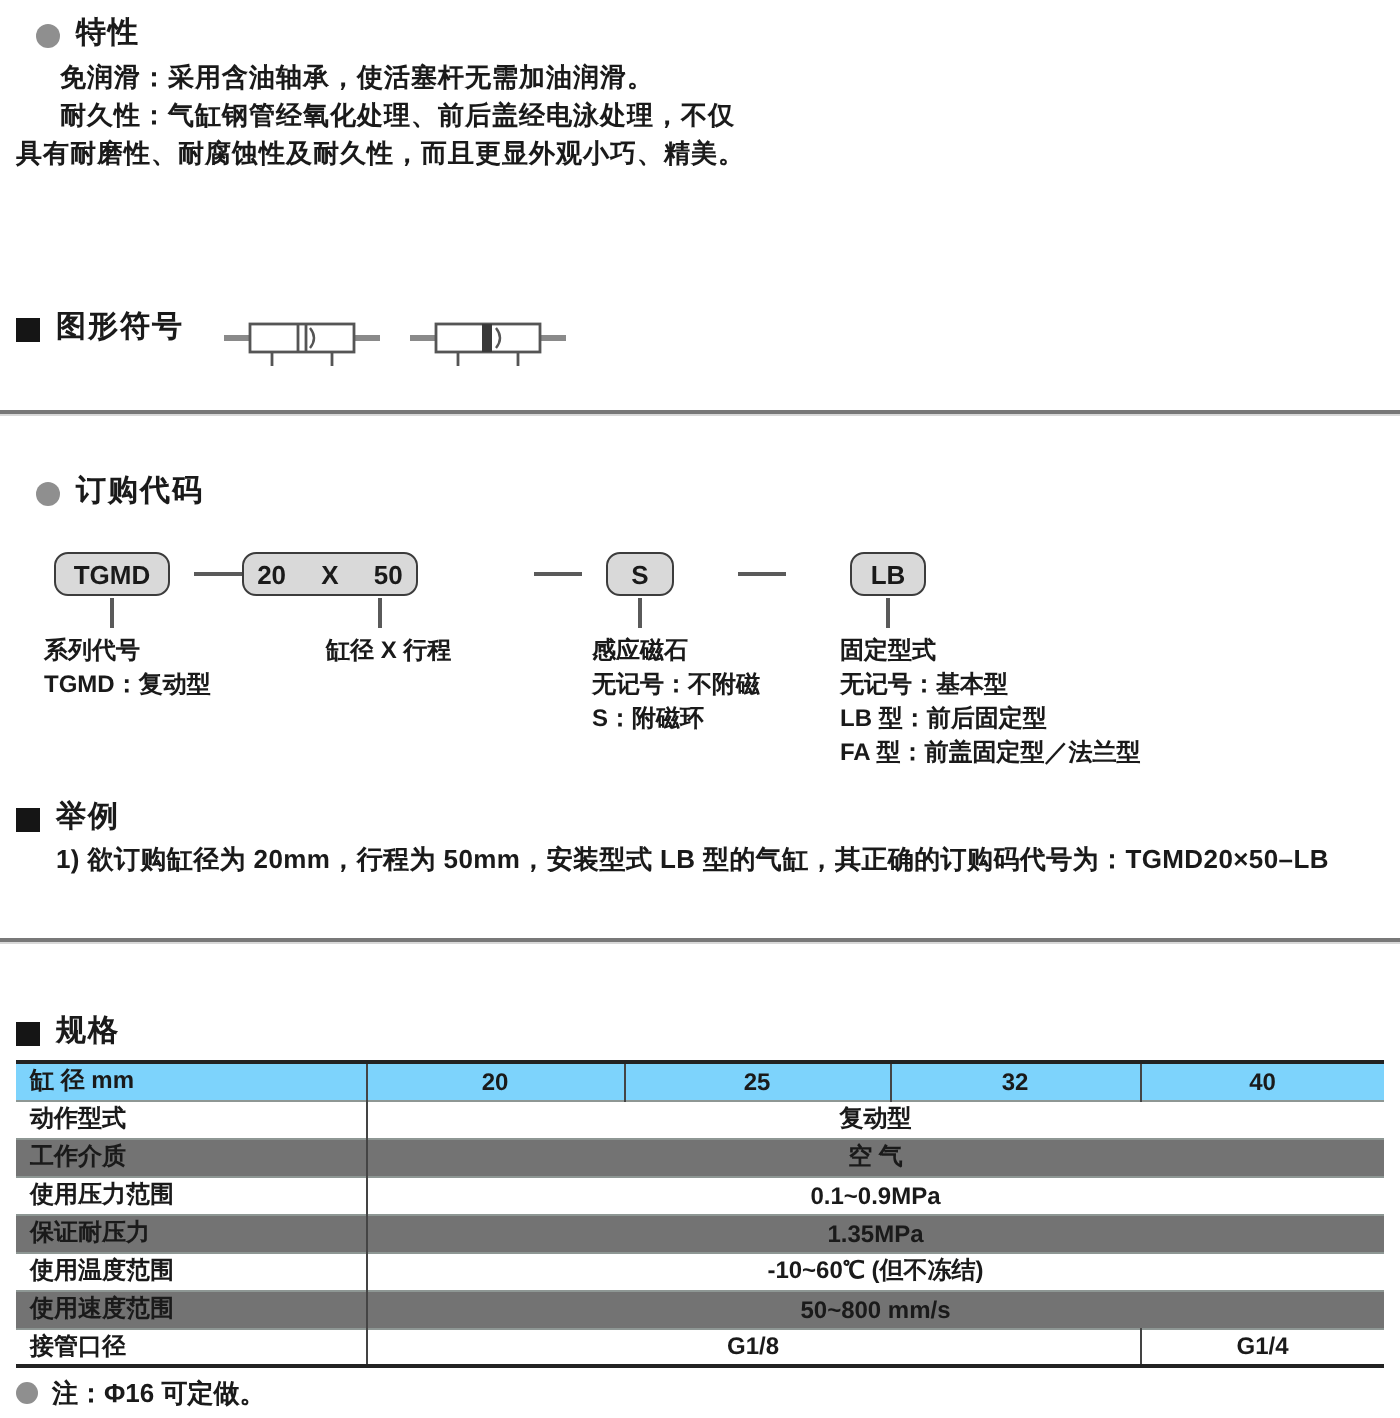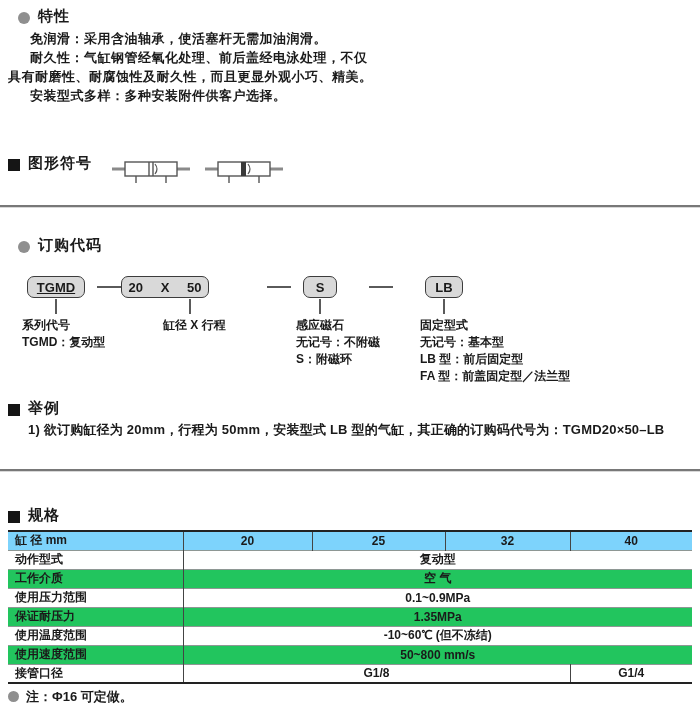--- a/index.html
+++ b/index.html
@@ -33,35 +33,34 @@
   }
   table.specs td {
     height:19px; padding:0 2px; text-align:center; vertical-align:middle;
     border-top:1px solid #8e9794; white-space:nowrap; overflow:hidden;
   }
   table.specs tr:first-child td { border-top:none; }
   table.specs td.lbl { text-align:left; padding-left:7px; border-right:1px solid #444; }
   table.specs td.vsep { border-right:1px solid #444; }
   table.specs tr.hdr td { background:#7dd3fc; border-top:none; }
   table.specs tr.hdr td + td { border-left:1px solid #444; }
-  table.specs tr.tint td { background:#22c55e; }
+  table.specs tr.tint td { background:#737373; }
   .note-text { position:absolute; font-size:13px; font-weight:bold; white-space:nowrap; }
   svg.cyl { position:absolute; }
 </style>
 </head>
 <body>
 
 <div class="page">
 
   <span class="bullet-circle" style="left:18px; top:12px;"></span>
   <div class="sec-title" style="left:38px; top:7px;">特性</div>
   <div class="body-line" style="left:30px; top:30px;">免润滑：采用含油轴承，使活塞杆无需加油润滑。</div>
   <div class="body-line" style="left:30px; top:49px;">耐久性：气缸钢管经氧化处理、前后盖经电泳处理，不仅</div>
   <div class="body-line" style="left:8px;  top:68px;">具有耐磨性、耐腐蚀性及耐久性，而且更显外观小巧、精美。</div>
-  <div class="body-line" style="left:30px; top:87px;">安装型式多样：多种安装附件供客户选择。</div>
 
   <span class="bullet-square" style="left:8px; top:159px;"></span>
   <div class="sec-title" style="left:28px; top:154px;">图形符号</div>
 
   <svg class="cyl" style="left:112px; top:157px;" width="78" height="30" viewBox="0 0 78 30">
     <line x1="0" y1="12" x2="78" y2="12" stroke="#8a8a8a" stroke-width="3"></line>
     <rect x="13" y="5" width="52" height="14" fill="#ffffff" stroke="#555" stroke-width="1.4"></rect>
     <line x1="37" y1="5" x2="37" y2="19" stroke="#555" stroke-width="1.4"></line>
     <line x1="41" y1="5" x2="41" y2="19" stroke="#555" stroke-width="1.4"></line>
     <path d="M43,7 q4,5 0,10" fill="none" stroke="#555" stroke-width="1.2"></path>
@@ -76,21 +75,21 @@
     <path d="M43,7 q4,5 0,10" fill="none" stroke="#555" stroke-width="1.2"></path>
     <line x1="24" y1="19" x2="24" y2="26" stroke="#555" stroke-width="1.4"></line>
     <line x1="54" y1="19" x2="54" y2="26" stroke="#555" stroke-width="1.4"></line>
   </svg>
 
   <div class="separator" style="top:205px;"></div>
 
   <span class="bullet-circle" style="left:18px; top:241px;"></span>
   <div class="sec-title" style="left:38px; top:236px;">订购代码</div>
 
-  <div class="code-box" style="left:27px; width:58px;text-decoration:underline;">TGMD</div>
+  <div class="code-box" style="left:27px; width:58px;">TGMD</div>
   <div class="dash" style="left:97px;"></div>
   <div class="code-box wide" style="left:121px; width:88px;">20 X 50</div>
   <div class="dash" style="left:267px;"></div>
   <div class="code-box" style="left:303px; width:34px;">S</div>
   <div class="dash" style="left:369px;"></div>
   <div class="code-box" style="left:425px; width:38px;">LB</div>
 
   <div class="connector" style="left:55px;"></div>
   <div class="connector" style="left:189px;"></div>
   <div class="connector" style="left:319px;"></div>

